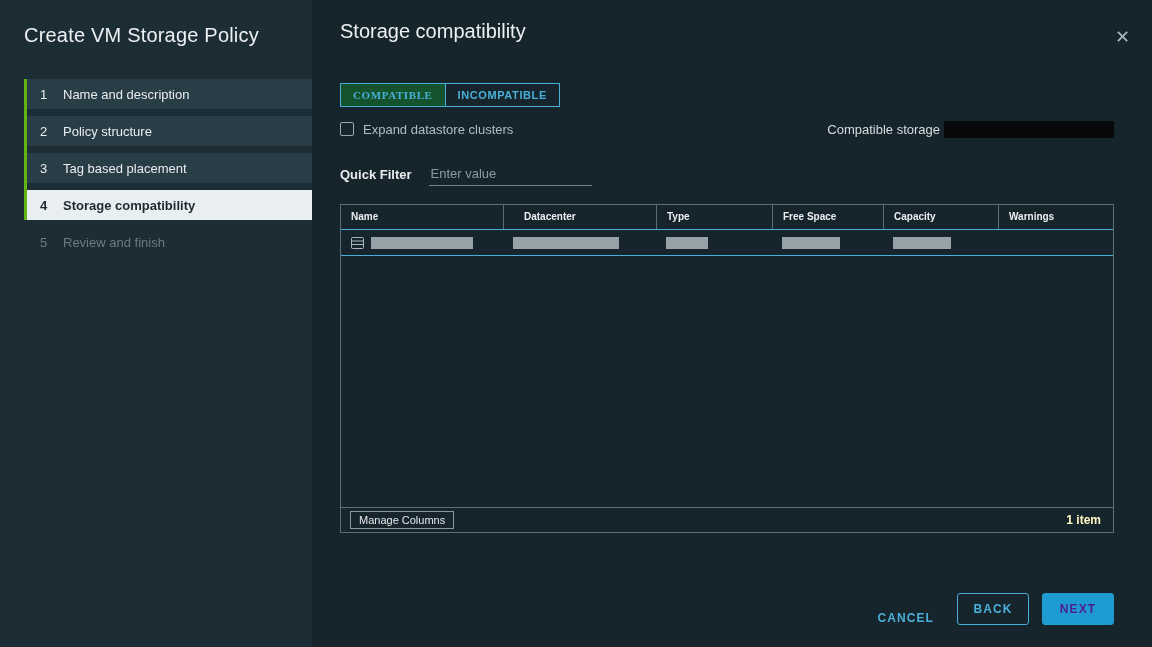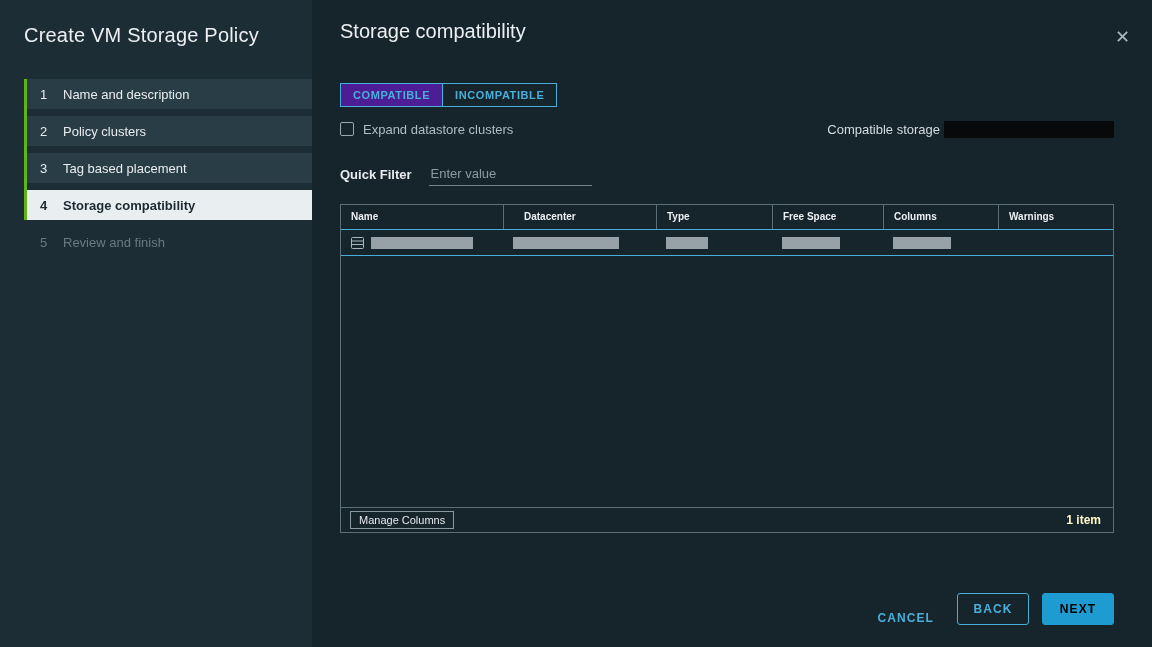--- a/index.html
+++ b/index.html
@@ -46,21 +46,21 @@
   }
 
   .tabs { display:inline-flex; border:1px solid #49afd9; margin-top:40px; }
   .tab {
     background:transparent; border:none; font-family:inherit;
     font-size:11px; font-weight:600; letter-spacing:.6px;
     color:#49afd9; padding:0 12px; height:22px; line-height:22px;
     cursor:pointer;
   }
   .tab + .tab { border-left:1px solid #49afd9; }
-  .tab.active { background:#4c1d95; }
+  .tab.active { background:#14532d;font-family:Liberation Serif, serif; }
 
   .options-row {
     margin-top:13px; display:flex; justify-content:space-between;
     align-items:center; height:18px;
   }
   .chk-group { display:flex; align-items:center; }
   .checkbox {
     width:14px; height:14px; border:1px solid #9aa7ae; border-radius:2px;
     background:transparent; margin-right:9px; cursor:pointer; flex-shrink:0;
   }
@@ -122,39 +122,39 @@
     margin-top:60px; display:flex; justify-content:flex-end; align-items:flex-end;
   }
   .btn { font-family:inherit; font-size:12px; font-weight:600; letter-spacing:1.1px; cursor:pointer; }
   .btn-cancel { background:none; border:none; color:#49afd9; margin-right:23px; }
   .btn-back {
     width:72px; height:32px; background:transparent;
     border:1px solid #49afd9; border-radius:3px; color:#49afd9; margin-right:13px;
   }
   .btn-next {
     width:72px; height:32px; background:#1e9cd2;
-    border:1px solid #1e9cd2; border-radius:3px; color:#000000;
+    border:1px solid #1e9cd2; border-radius:3px; color:#4c1d95;
   }
 </style>
 </head>
 <body>
 
 <div class="layout">
 
   <aside class="sidebar">
     <h1 class="sidebar-title">Create VM Storage Policy</h1>
     <nav class="steps-wrap">
       <div class="steps-done">
         <div class="step">
           <span class="step-num">1</span>
           <span class="step-label">Name and description</span>
         </div>
         <div class="step">
           <span class="step-num">2</span>
-          <span class="step-label">Policy clusters</span>
+          <span class="step-label">Policy structure</span>
         </div>
         <div class="step">
           <span class="step-num">3</span>
           <span class="step-label">Tag based placement</span>
         </div>
         <div class="step active">
           <span class="step-num">4</span>
           <span class="step-label">Storage compatibility</span>
         </div>
       </div>
@@ -197,21 +197,21 @@
       <input class="filter-input" type="text" placeholder="Enter value" style="">
     </div>
 
     
     <div class="table">
       <div class="thead">
         <div class="th c0">Name</div>
         <div class="th c1">Datacenter</div>
         <div class="th c2">Type</div>
         <div class="th c3">Free Space</div>
-        <div class="th c4">Columns</div>
+        <div class="th c4">Capacity</div>
         <div class="th c5">Warnings</div>
       </div>
       <div class="tbody">
         <div class="trow">
           <div class="td c0">
             <span class="ds-icon">
               <svg width="13" height="12" viewBox="0 0 13 12">
                 <rect x="0.5" y="0.5" width="12" height="11" rx="1" fill="none" stroke="#a9b6bd"></rect>
                 <line x1="0.5" y1="4" x2="12.5" y2="4" stroke="#a9b6bd"></line>
                 <line x1="0.5" y1="7.5" x2="12.5" y2="7.5" stroke="#a9b6bd"></line>

